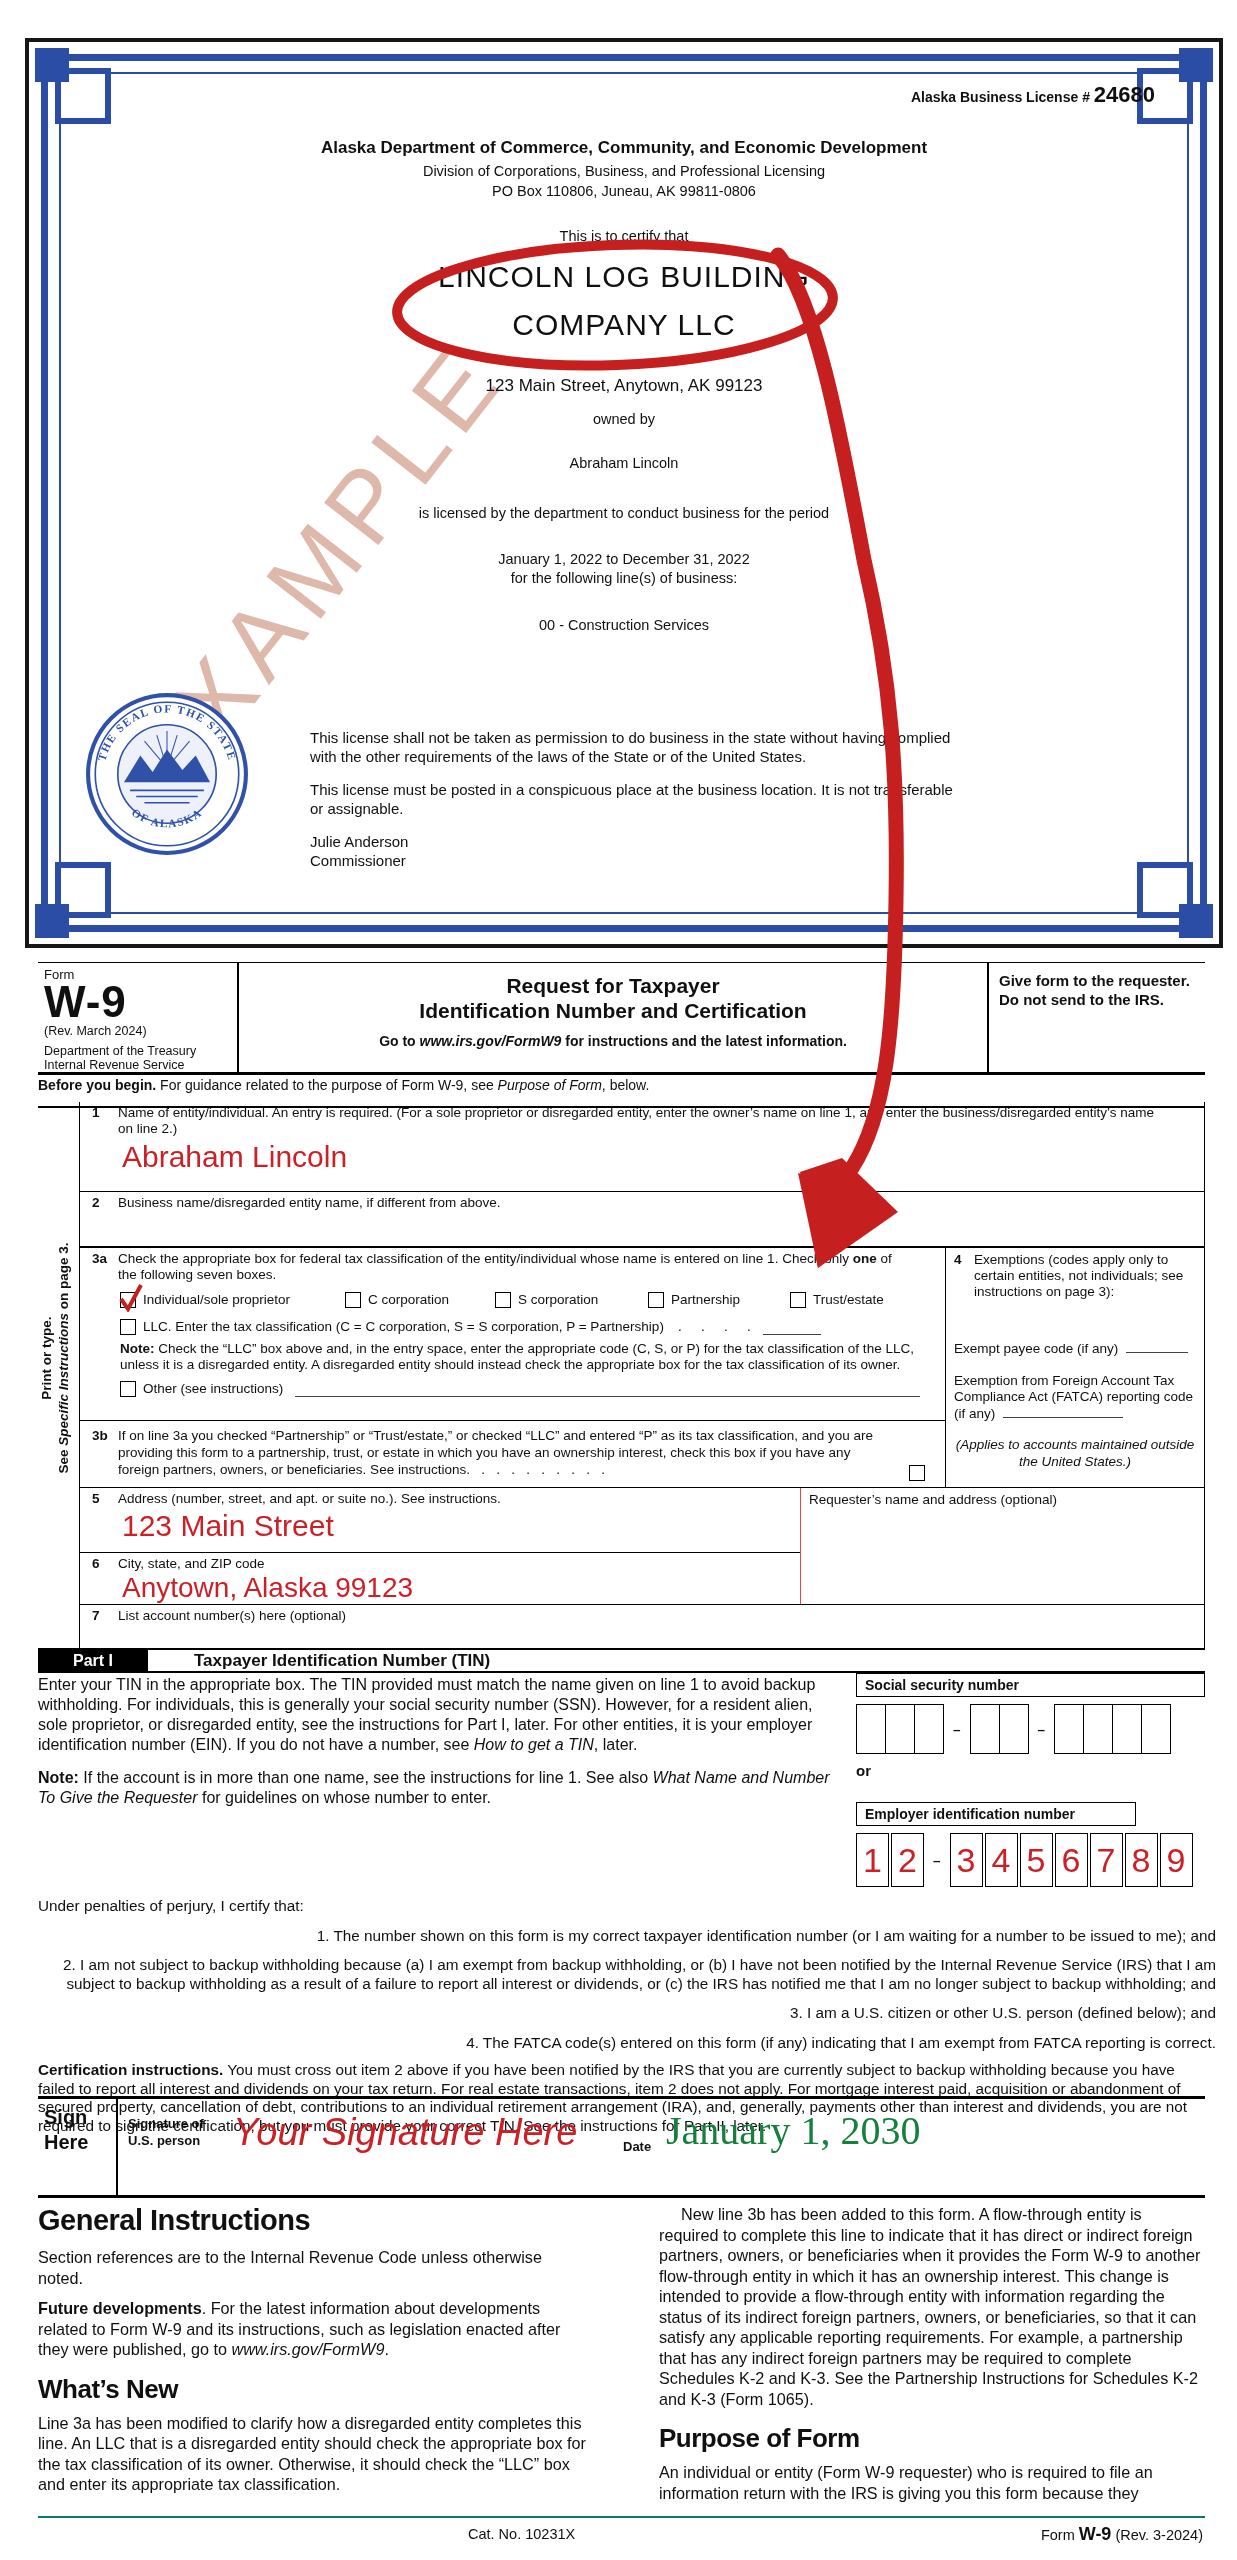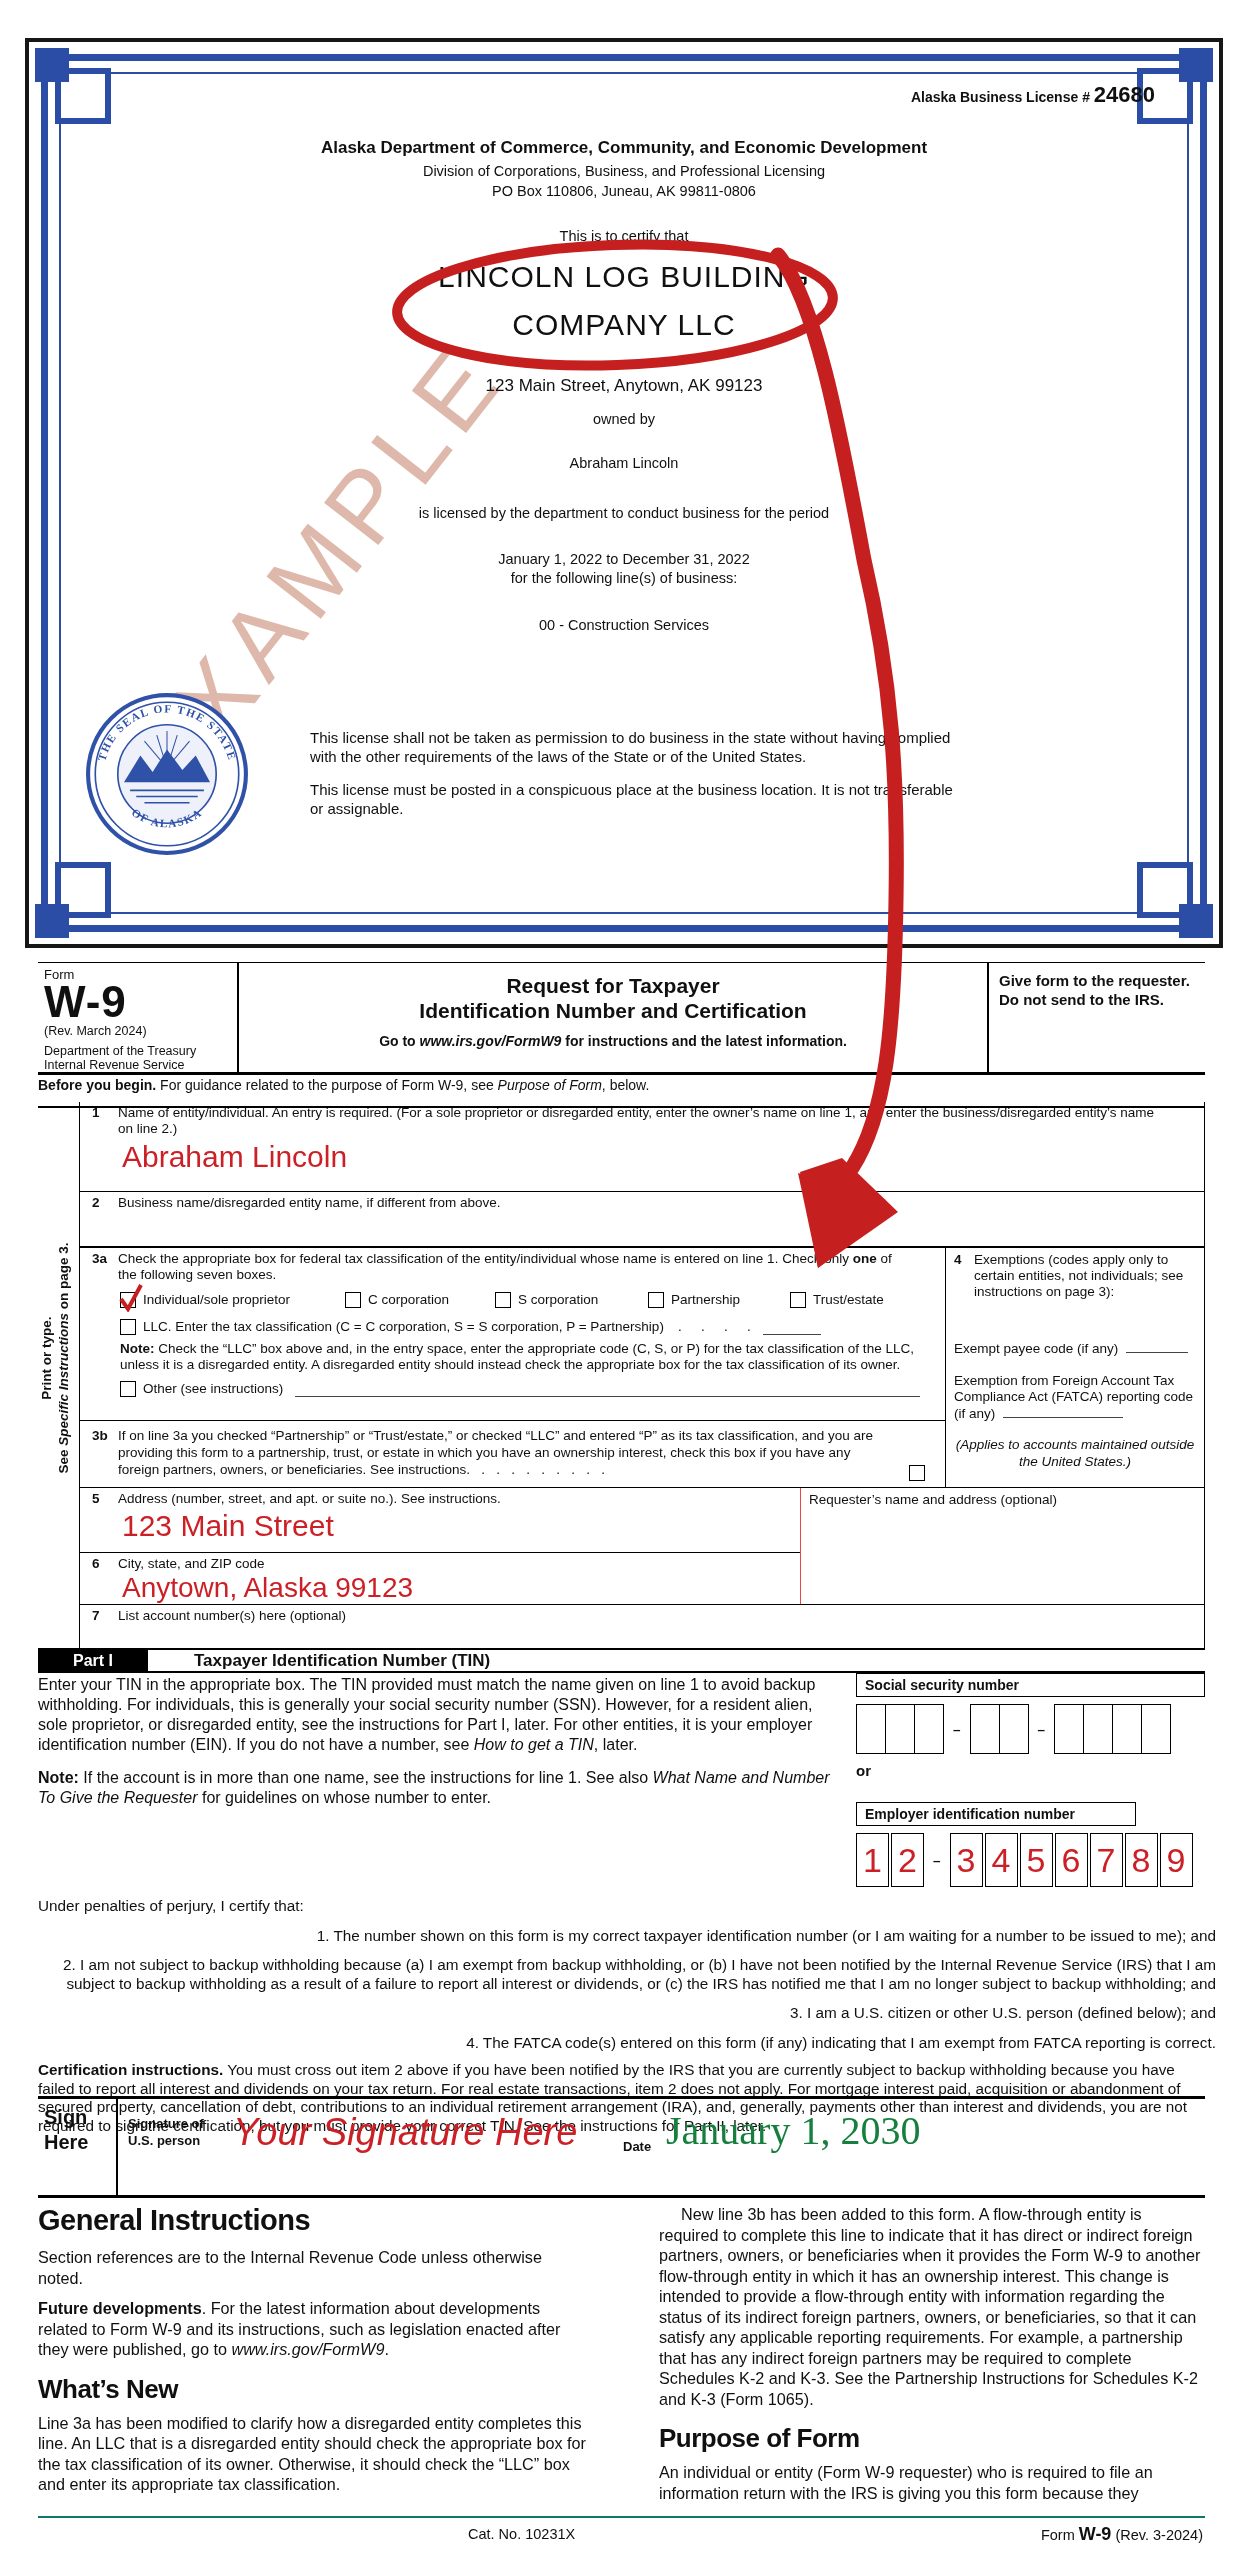--- a/index.html
+++ b/index.html
@@ -216,20 +216,24 @@
       <g stroke="#2f51a8" stroke-width="1.6">
         <line x1="44" y1="96" x2="116" y2="96"></line>
         <line x1="50" y1="102" x2="110" y2="102"></line>
         <line x1="58" y1="108" x2="102" y2="108"></line>
       </g>
     </svg>
 
     <div class="lic-notice">
       <p>This license shall not be taken as permission to do business in the state without having complied with the other requirements of the laws of the State or of the United States.</p>
       <p>This license must be posted in a conspicuous place at the business location. It is not transferable or assignable.</p>
+      <p class="lic-signer">
+        <span>Julie Anderson</span><br>
+        <span>Commissioner</span>
+      </p>
     </div>
   </div>
 
   <div class="w9">
 
     <div class="sec w9-header">
       <div class="hd-left">
         <span class="hd-form-word">Form</span>
         <div class="hd-form-no">W-9</div>
         <div class="hd-rev">(Rev. March 2024)</div>

